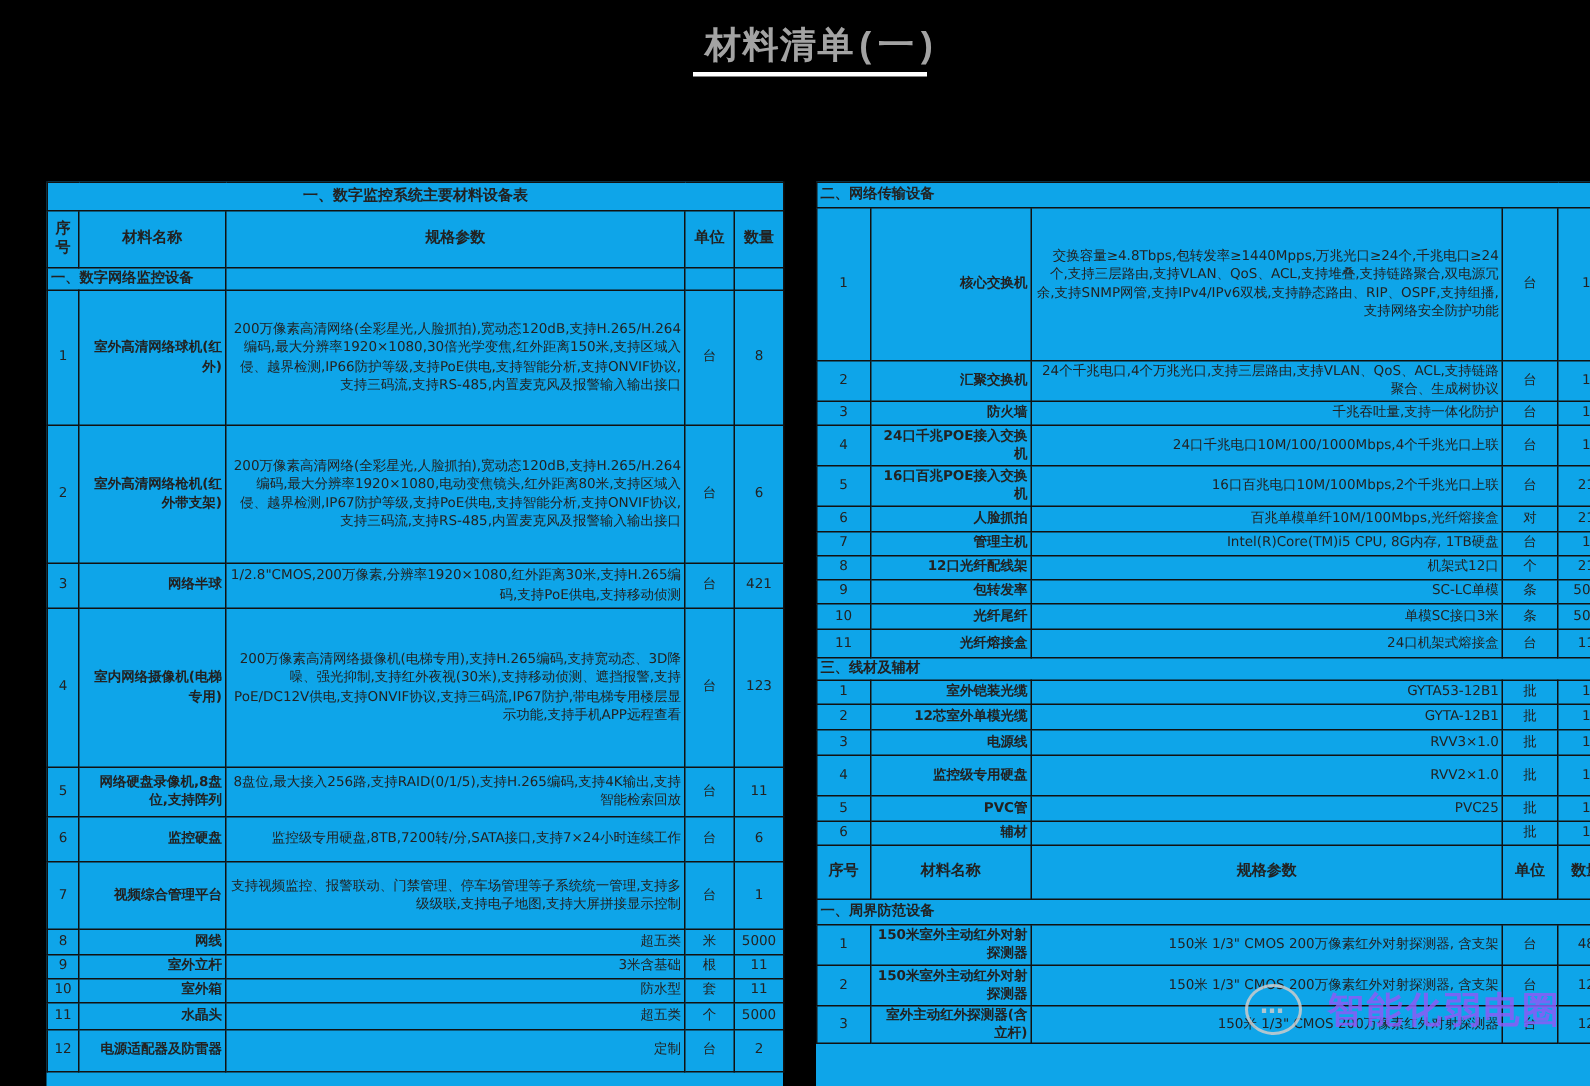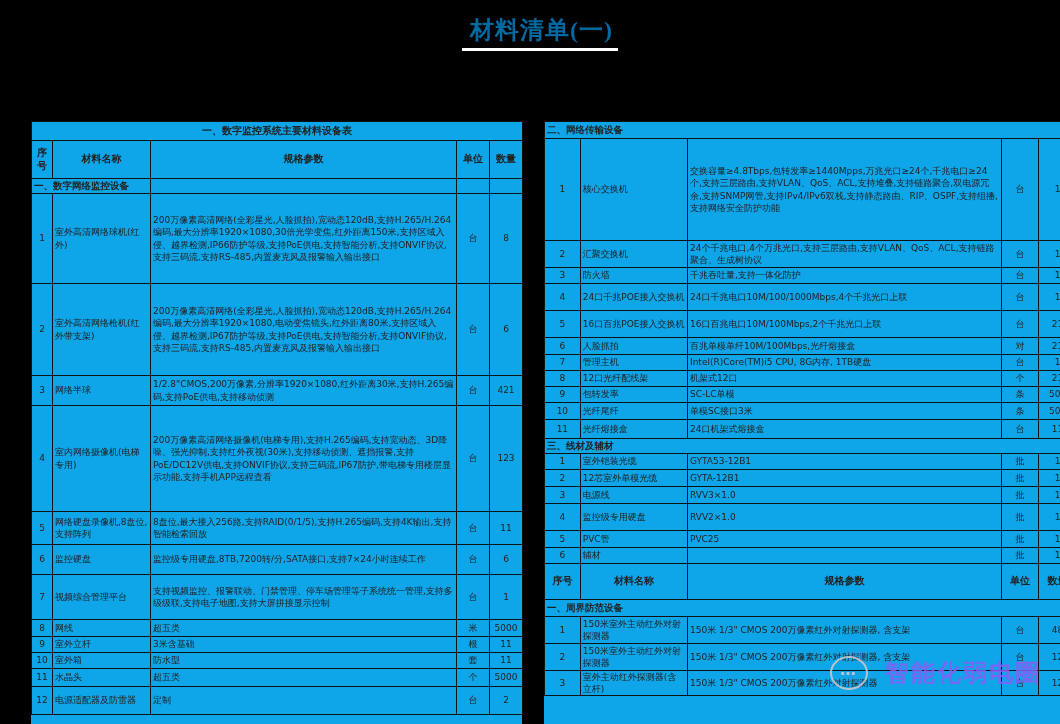--- a/index.html
+++ b/index.html
@@ -1,31 +1,31 @@
 <!DOCTYPE html>
 <html><head>
 <meta charset="utf-8">
 <style>
   html, body { margin:0; padding:0; }
   body { width:1060px; height:724px; background:#000; position:relative; overflow:hidden;
          font-family:"DejaVu Sans", sans-serif; color:#111; }
-  .title { position:absolute; left:470px; top:14px; color:#0369a1; font-size:24px; font-weight:bold;
-           letter-spacing:1px; font-family:Liberation Serif, serif; }
+  .title { position:absolute; left:470px; top:14px; color:#a3a3a3; font-size:24px; font-weight:bold;
+           letter-spacing:1px; font-family:Liberation Mono, monospace; }
   .title-underline { position:absolute; left:462px; top:48px; width:156px; height:3px; background:#fff; }
   .sheet { position:absolute; background:#0ea5e9;margin-top:33px; }
   #left { left:31px; top:88px; width:491px; height:618px; }
   #right { left:544px; top:88px; width:533px; height:618px; }
   table { border-collapse:collapse; width:100%; table-layout:fixed; }
   td, th { border:1.5px solid #111; font-size:9px; line-height:12.2px; padding:0 2px; text-align:center;
            vertical-align:middle; overflow:hidden; color:#222; }
   th { font-weight:bold; font-size:10px; }
   .caption { font-weight:bold; font-size:10px; height:18px; }
   .sec { text-align:left; font-weight:bold; font-size:9.5px; }
-  .name { text-align:left; }
-  .spec { text-align:left; }
+  .name { text-align:right;font-weight:bold; }
+  .spec { text-align:right; }
   .wm { position:absolute; left:830px; top:656px; color:#8b5cf6; font-size:24px; font-weight:bold;
         letter-spacing:2px; display:flex; align-items:center; gap:17px; opacity:0.85; }
   .wm-icon { width:34px; height:30px; border:2px solid #ccc; border-radius:50%; display:inline-block;
              position:relative; }
   .wm-icon::after { content:"\2026"; position:absolute; left:8px; top:2px; color:#ccc; font-size:16px; }
 </style>
 </head>
 <body>
 
 <div class="title">材料清单(一)</div>

